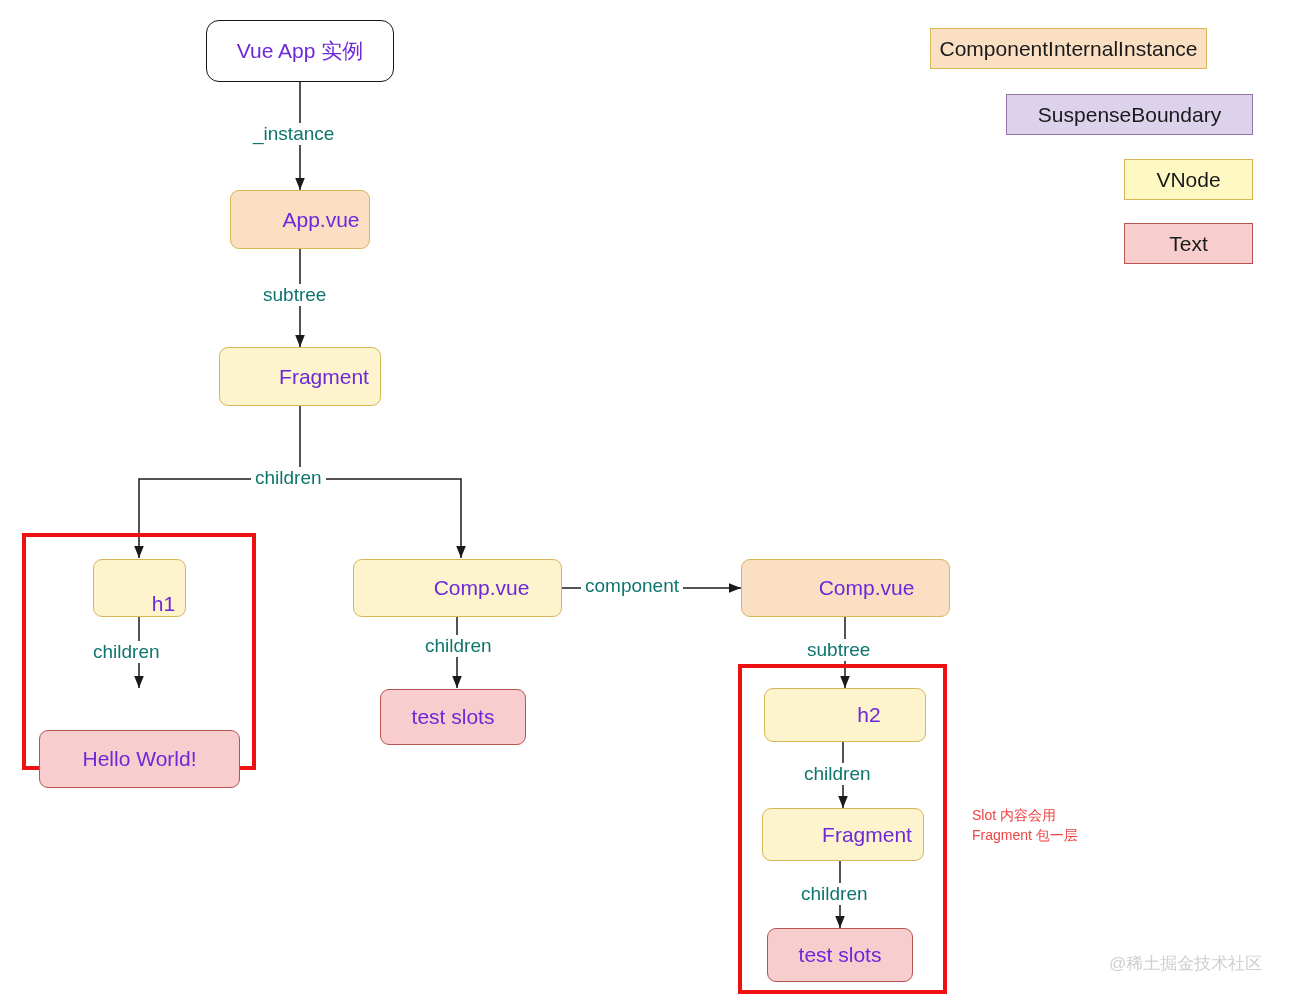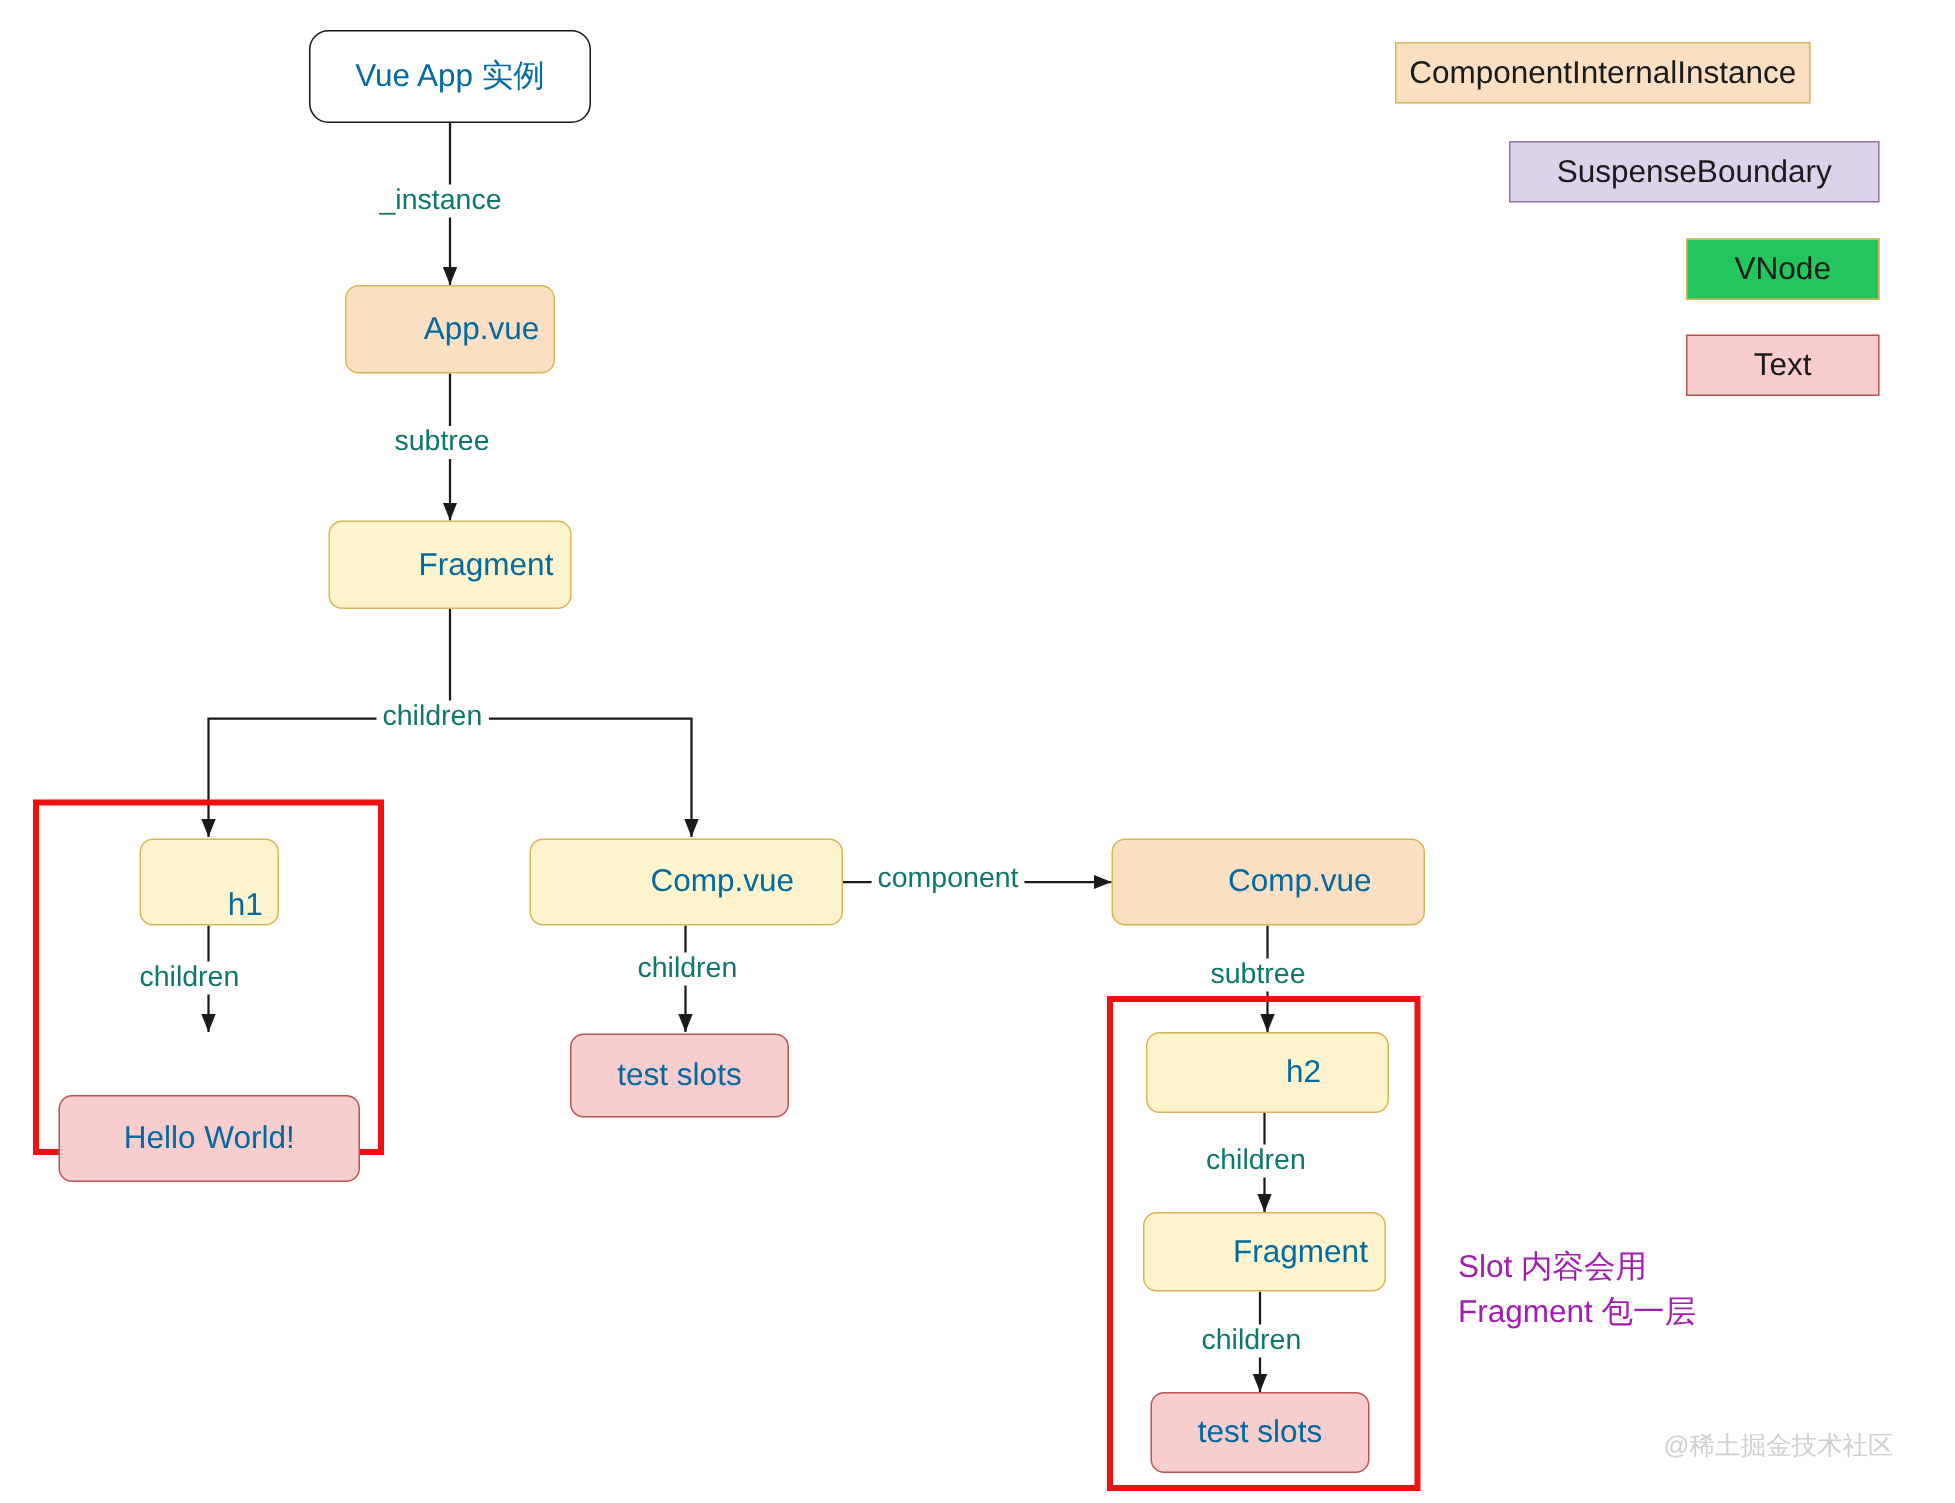--- a/index.html
+++ b/index.html
@@ -25,21 +25,21 @@
     height: 1002px;
     pointer-events: none;
   }
   .node {
     position: absolute;
     box-sizing: border-box;
     display: flex;
     align-items: center;
     justify-content: center;
     text-align: center;
-    color: #0369a1;
+    color: #6d28d9;
     font-size: 21px;
     line-height: 1.2;
     white-space: nowrap;
   }
   .n-root {
     background: #ffffff;
     border: 1.6px solid #14151a;
     border-radius: 13px;
   }
   .n-instance {
@@ -71,21 +71,21 @@
   }
   .lg-instance {
     background: #fbdfc3;
     border: 1.4px solid #d6b656;
   }
   .lg-suspense {
     background: #ddd2ec;
     border: 1.4px solid #9673a6;
   }
   .lg-vnode {
-    background: #22c55e;
+    background: #fef9c3;
     border: 1.4px solid #d6b656;
   }
   .lg-text {
     background: #f8cdcd;
     border: 1.4px solid #b85450;
   }
   .edge-label {
     position: absolute;
     font-size: 19px;
     color: #0f766e;
@@ -94,25 +94,24 @@
     white-space: nowrap;
   }
   .redbox {
     position: absolute;
     box-sizing: border-box;
     border: 4px solid #ee1111;
     background: transparent;
   }
   .annotation {
     position: absolute;
-    font-size: 21px;
+    font-size: 14px;
     line-height: 1.42;
-    color: #a21caf;
+    color: #ef4444;
     white-space: pre-line;
-    margin-top: 24px;
   }
   .watermark {
     position: absolute;
     font-size: 17px;
     color: #cfcfcf;
     white-space: nowrap;
   }
 </style>
 </head>
 <body>

